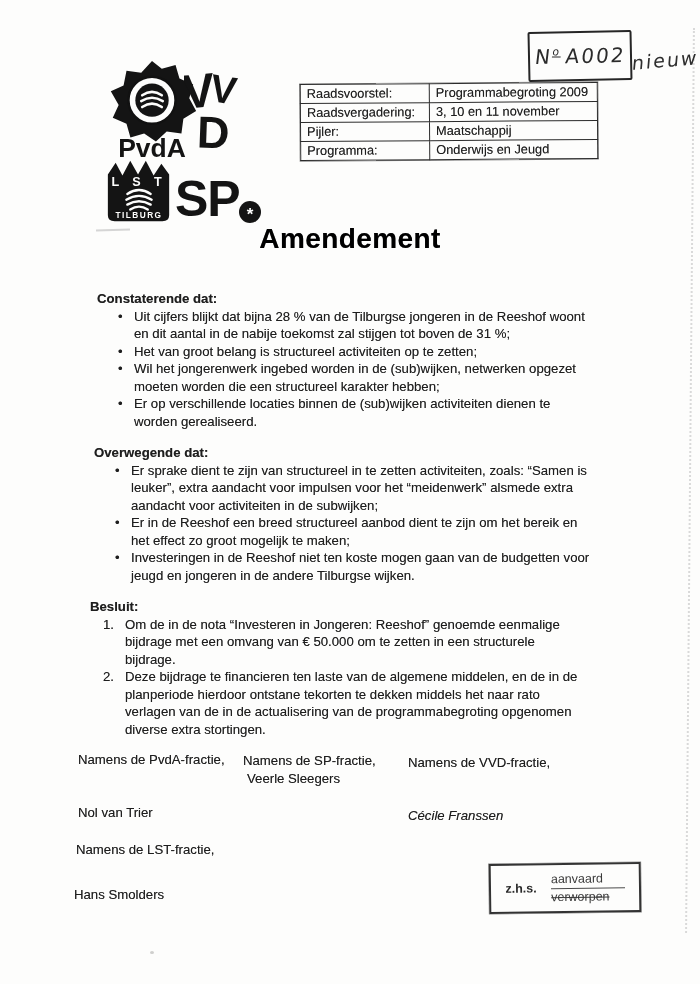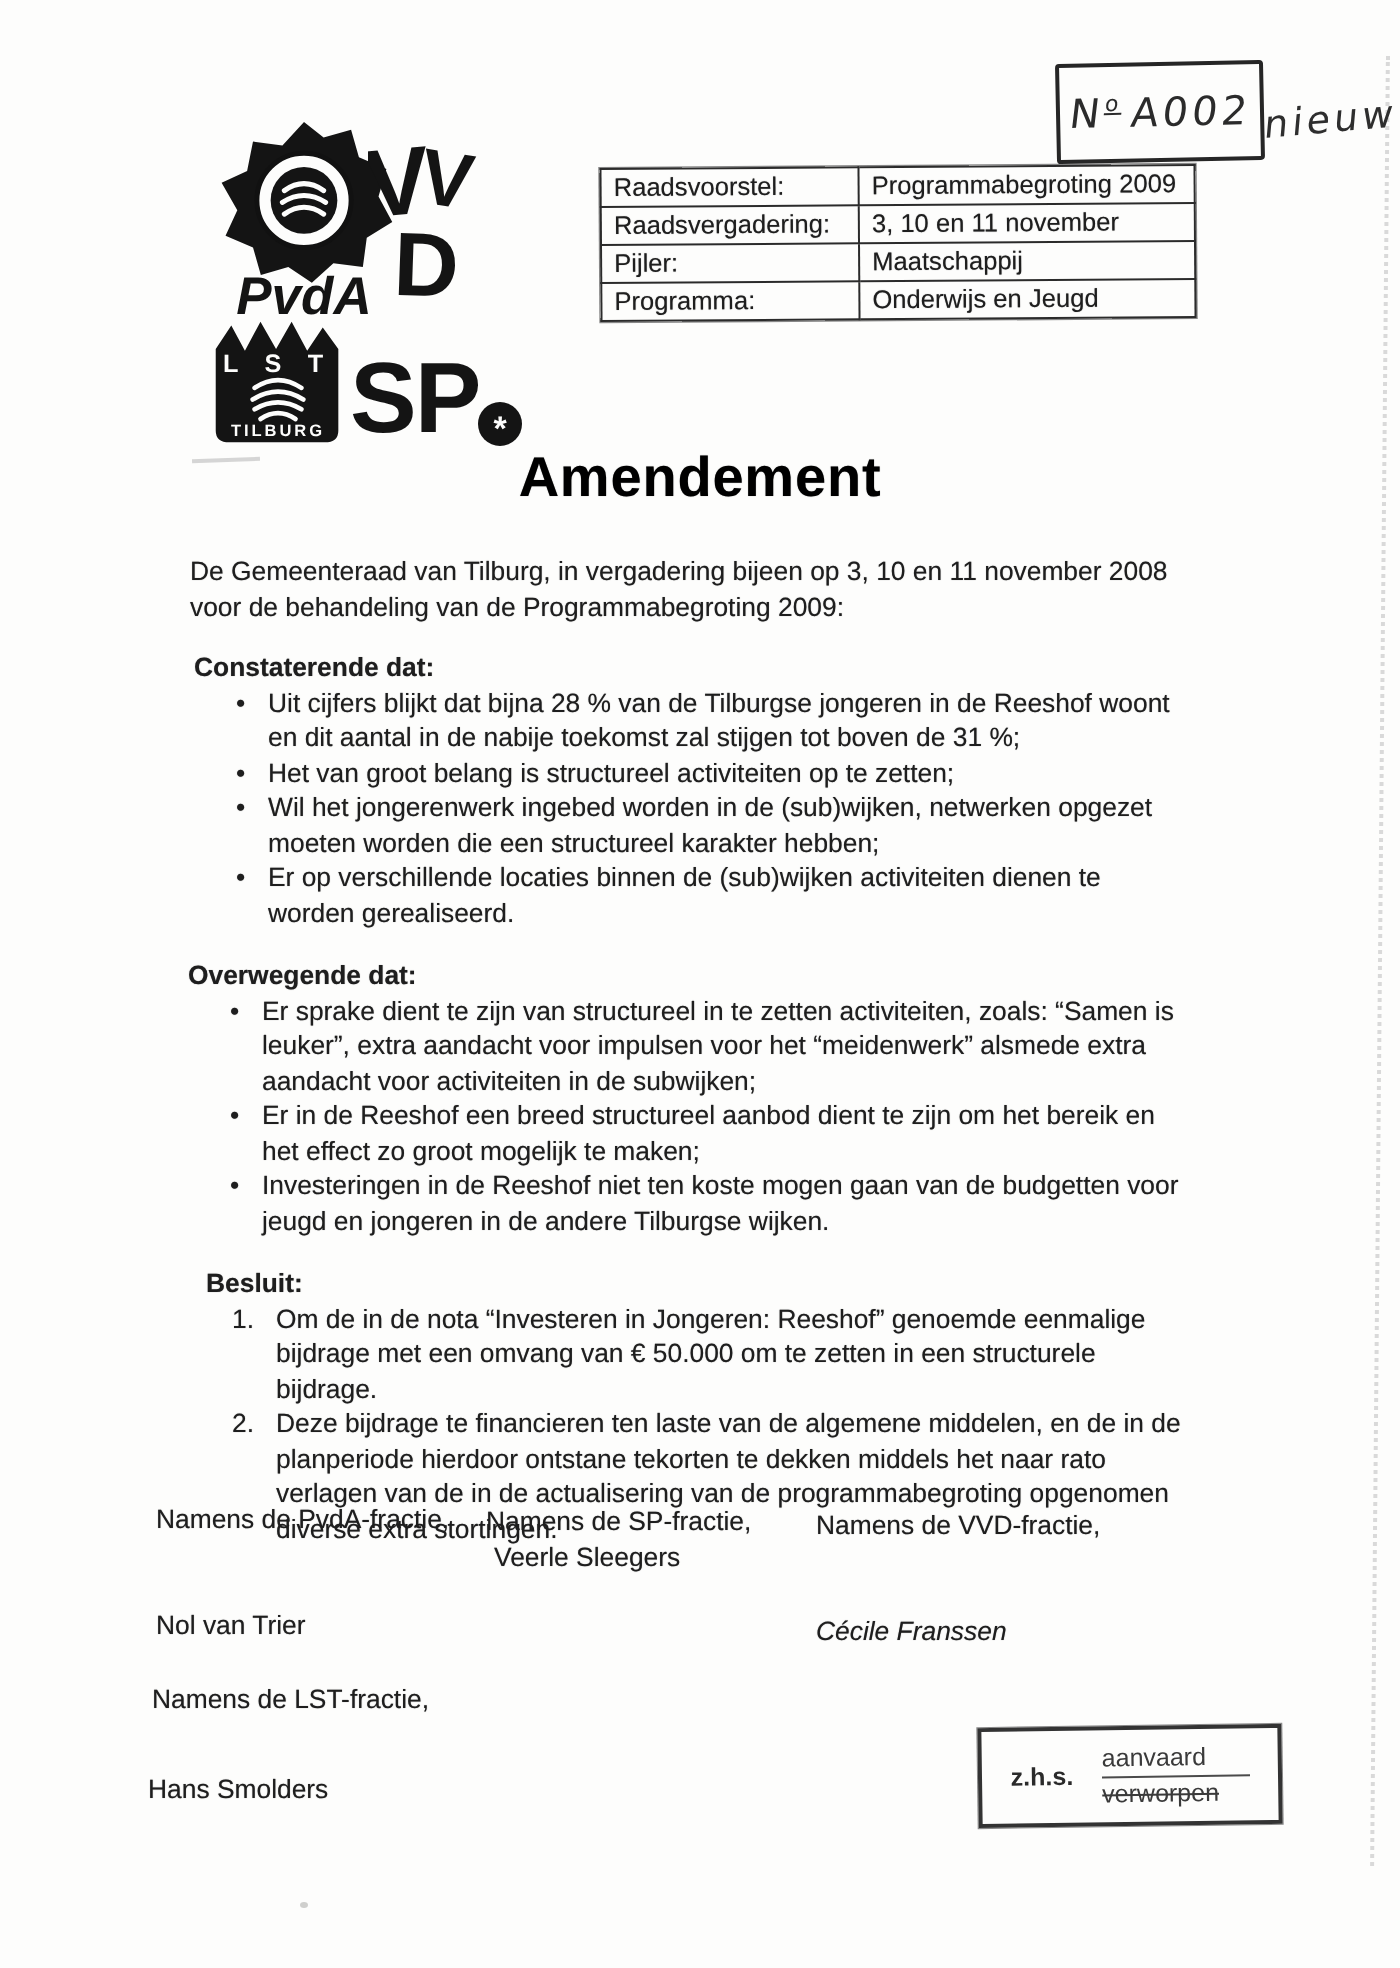--- a/index.html
+++ b/index.html
@@ -13,21 +13,21 @@
   
   .artifact-vline { position:absolute; left:689px; top:28px; height:905px; width:0;
     border-left:2px dotted #bdbdbd; opacity:.55; transform:rotate(0.5deg); }
   .artifact-dash { position:absolute; left:96px; top:229px; width:34px; height:2px;
     background:#b5b5b5; opacity:.55; transform:rotate(-2deg); }
   .artifact-dot { position:absolute; left:150px; top:951px; width:4px; height:3px;
     background:#cfcfcd; border-radius:50%; }
 
   
   .logo { position:absolute; }
-  .logo-pvda { left:104px; top:59px;font-style:italic; }
+  .logo-pvda { left:104px; top:59px; }
   .logo-vvd  { left:184px; top:66px; }
   .logo-lst  { left:103px; top:156px; }
   .logo-sp   { left:175px; top:169px; }
 
   
   .info-table { position:absolute; left:300px; top:83px; width:298px;
     border-collapse:collapse; font-size:12.8px; transform:rotate(-0.4deg);
     box-shadow:0 0 0 .6px #888; }
   .info-table td { border:1.6px solid #2b2b2b; padding:1px 6px 2px 6px; height:14px;
     white-space:nowrap; }
@@ -48,21 +48,21 @@
     font-size:28px; font-weight:700; letter-spacing:.4px; color:#000000; }
 
   
   .doc-body { position:absolute; left:86px; top:277px; width:518px;
     font-size:13.2px; line-height:17.5px; }
   .intro { margin:0 0 0 9px; }
   .sec { margin-top:13px; }
   .sec-head { font-weight:700; }
   .sec-1 { margin-left:11px; }
   .sec-2 { margin-left:8px;  margin-top:14px; }
-  .sec-3 { margin-left:17px;  margin-top:14px; }
+  .sec-3 { margin-left:4px;  margin-top:14px; }
   .li { display:flex; }
   .li .mk { width:16px; padding-left:21px; flex:none; }
   .li .nm { width:22px; padding-left:13px; flex:none; }
   .li .tx { flex:1; max-width:462px; }
 
   
   .sig { position:absolute; font-size:13.2px; white-space:nowrap; }
 
   
   .stamp { position:absolute; left:489px; top:863px; width:148px; height:46px;
@@ -152,21 +152,20 @@
     </table>
 
   <div class="hand-box">
     <span class="hand hand-no"><span>N</span><span class="ord">o</span><span>A002</span></span>
   </div>
   <div class="hand hand-nieuw">nieuw</div>
 
   <div class="doc-title inky">Amendement</div>
 
   <div class="doc-body inky">
-    <p class="intro">De Gemeenteraad van Tilburg, in vergadering bijeen op 3, 10 en 11 november 2008 voor de behandeling van de Programmabegroting 2009:</p>
 
     <div class="sec sec-1">
       <div class="sec-head">Constaterende dat:</div>
       <div class="li">
         <span class="mk">•</span>
         <span class="tx">Uit cijfers blijkt dat bijna 28 % van de Tilburgse jongeren in de Reeshof woont en dit aantal in de nabije toekomst zal stijgen tot boven de 31 %;</span>
       </div>
       <div class="li">
         <span class="mk">•</span>
         <span class="tx">Het van groot belang is structureel activiteiten op te zetten;</span>

